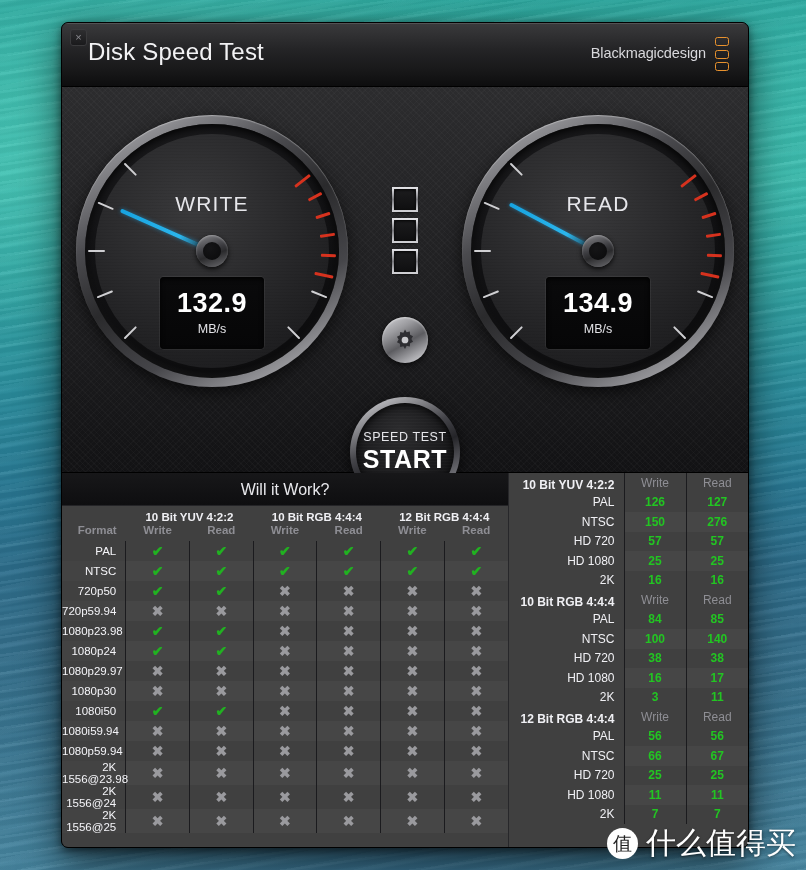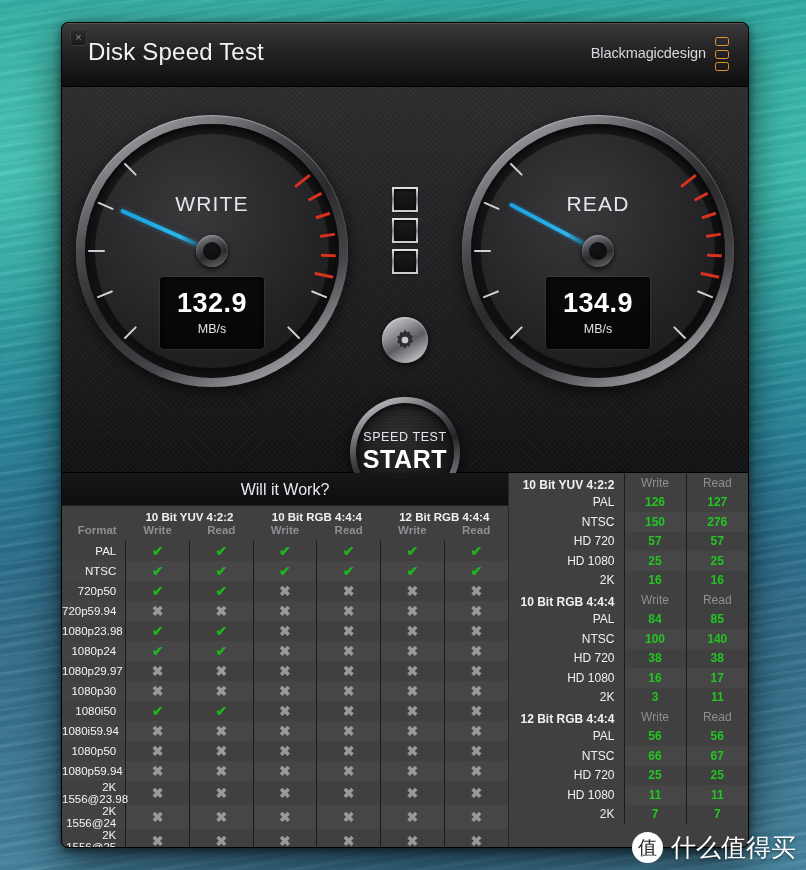--- a/index.html
+++ b/index.html
@@ -307,21 +307,21 @@
     display: flex; align-items: center; gap: 8px;
     z-index: 30;
   }
   #wm-logo {
     width: 31px; height: 31px; border-radius: 50%;
     background: #fff; color: #222;
     font-size: 19px; line-height: 31px; text-align: center;
     font-family: "DejaVu Sans", sans-serif;
   }
   #wm-text {
-    color: #fff; font-size: 25px;
+    color: #fff; font-size: 30px;
     font-family: "DejaVu Sans", sans-serif;
     text-shadow: 0 1px 3px rgba(0,0,0,.55);
   }
 </style>
 </head>
 <body>
 
 <div id="desktop"></div>
 
 <div id="window">
@@ -577,29 +577,20 @@
             <tr>
               <td class="fmt">1080i59.94</td>
               <td class="mark"><span class="no">✖</span></td>
               <td class="mark"><span class="no">✖</span></td>
               <td class="mark"><span class="no">✖</span></td>
               <td class="mark"><span class="no">✖</span></td>
               <td class="mark"><span class="no">✖</span></td>
               <td class="mark"><span class="no">✖</span></td>
             </tr>
             <tr>
-              <td class="fmt">1080p50</td>
-              <td class="mark"><span class="no">✖</span></td>
-              <td class="mark"><span class="no">✖</span></td>
-              <td class="mark"><span class="no">✖</span></td>
-              <td class="mark"><span class="no">✖</span></td>
-              <td class="mark"><span class="no">✖</span></td>
-              <td class="mark"><span class="no">✖</span></td>
-            </tr>
-            <tr>
               <td class="fmt">1080p59.94</td>
               <td class="mark"><span class="no">✖</span></td>
               <td class="mark"><span class="no">✖</span></td>
               <td class="mark"><span class="no">✖</span></td>
               <td class="mark"><span class="no">✖</span></td>
               <td class="mark"><span class="no">✖</span></td>
               <td class="mark"><span class="no">✖</span></td>
             </tr>
             <tr>
               <td class="fmt">2K 1556@23.98</td>

